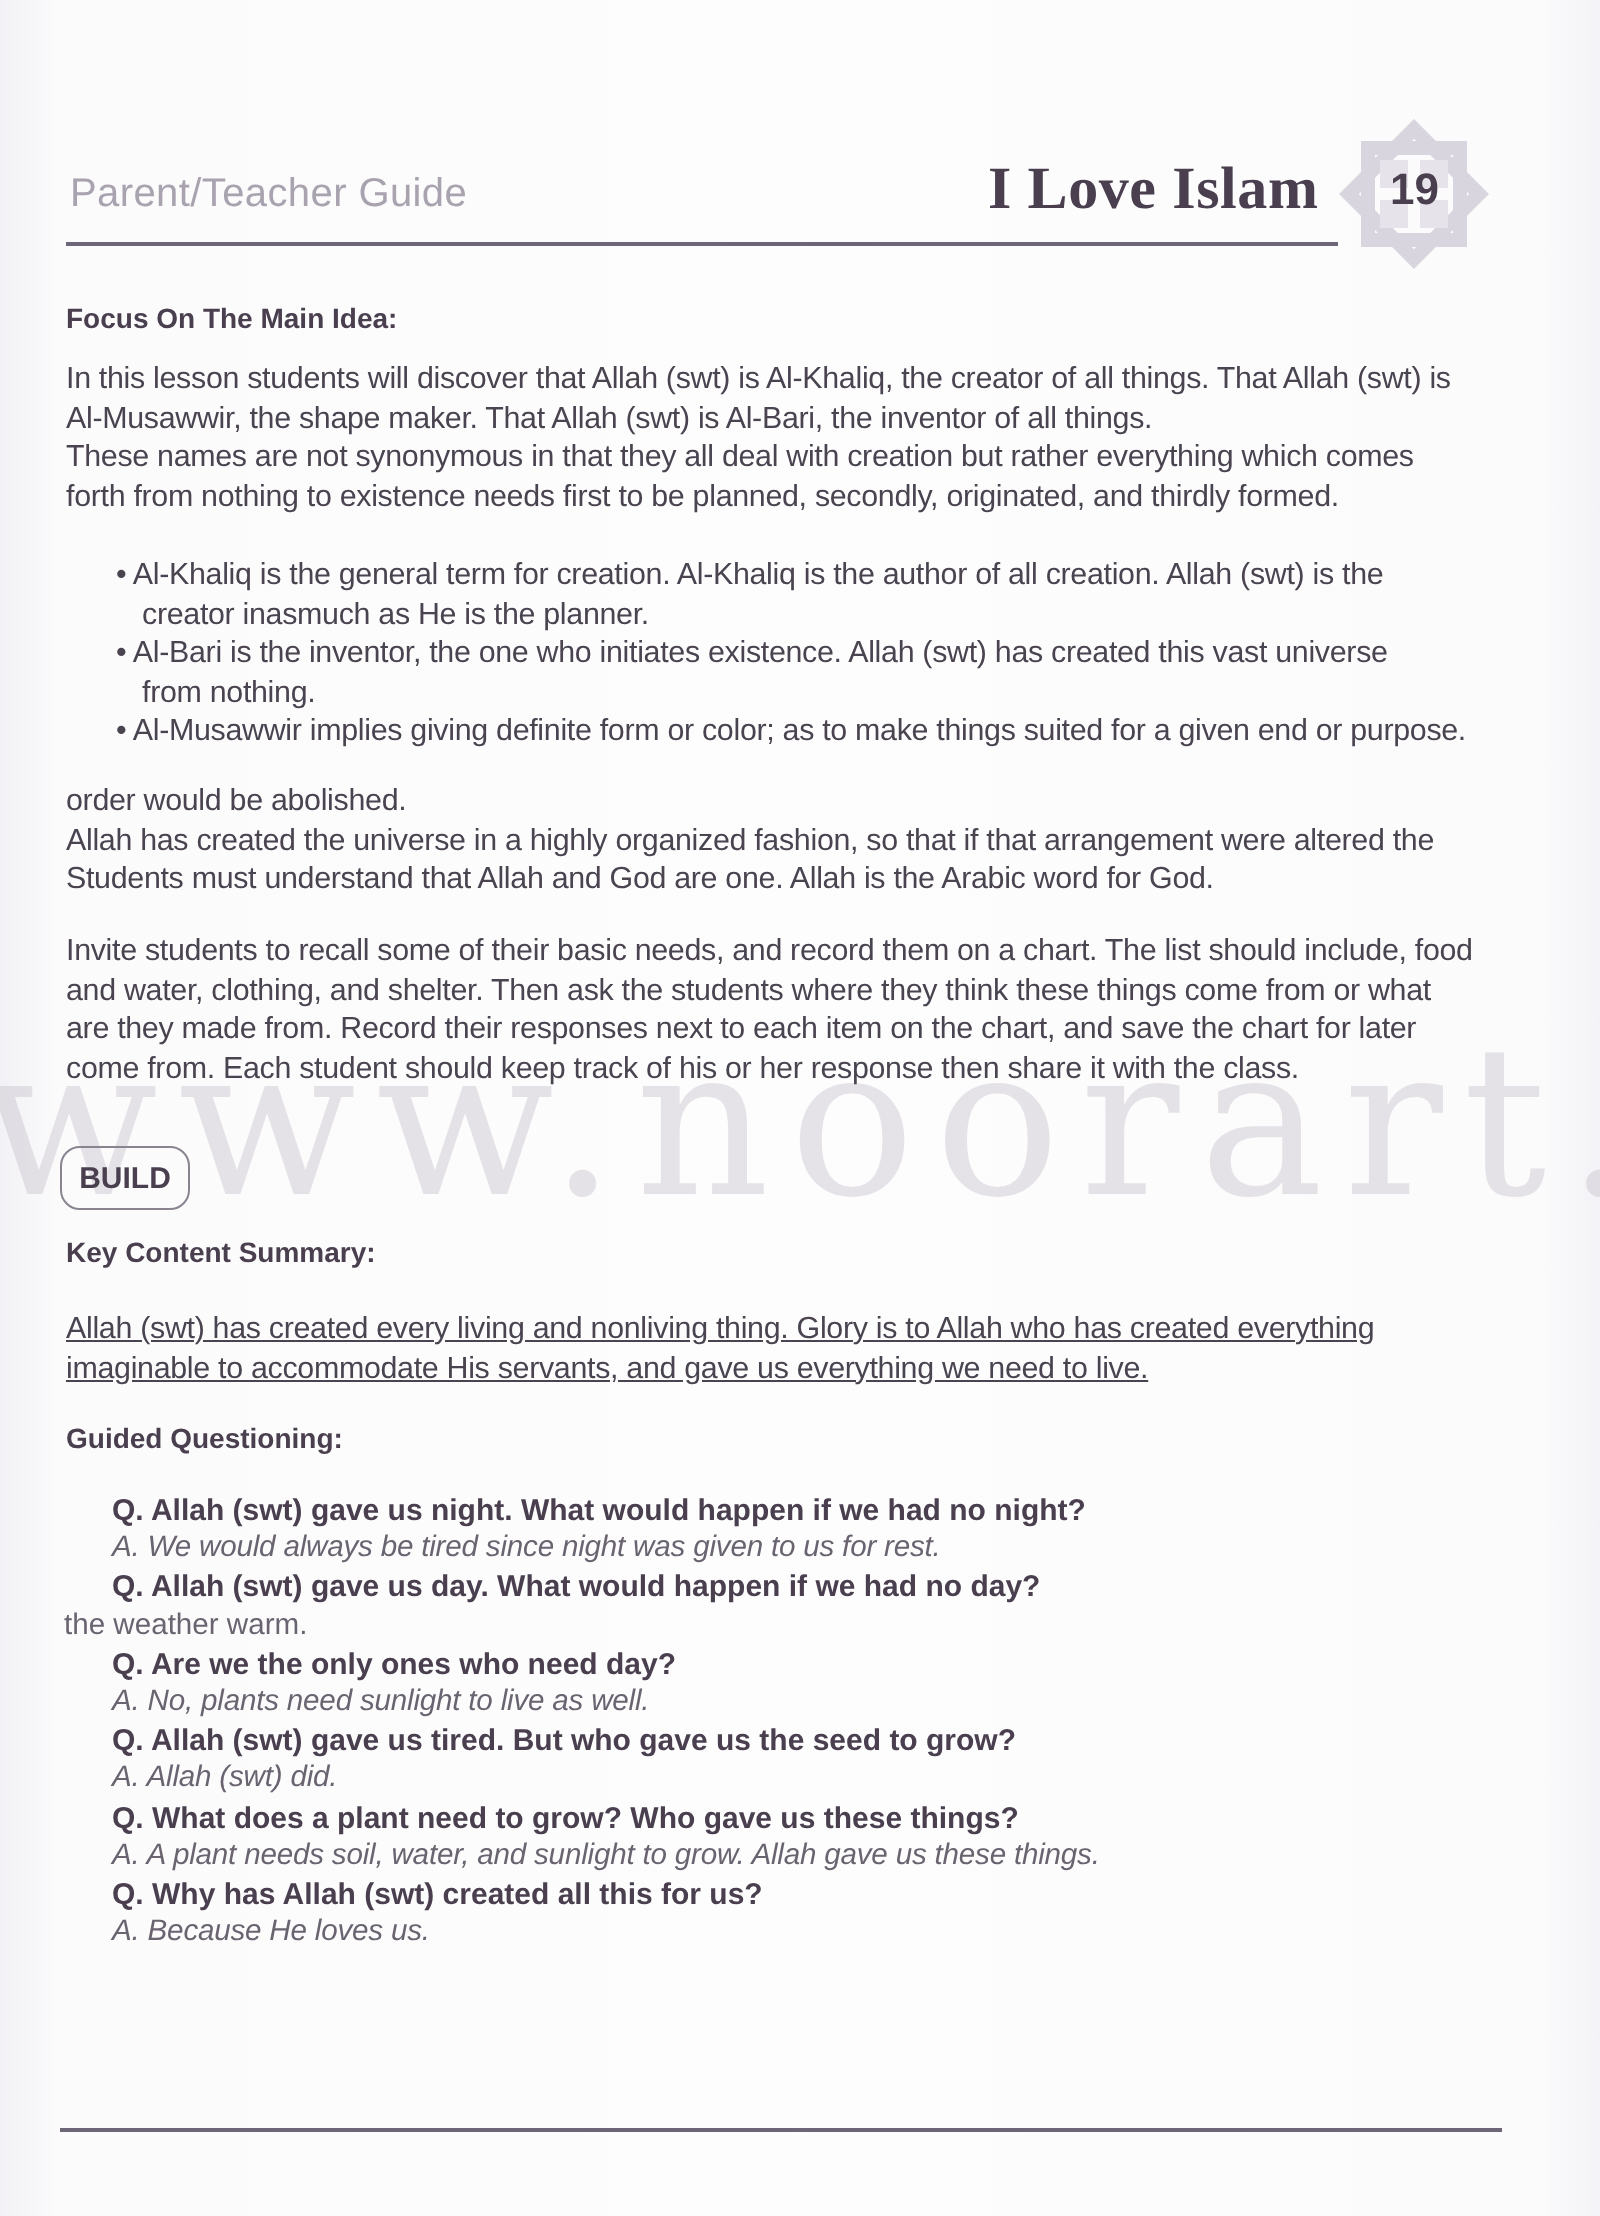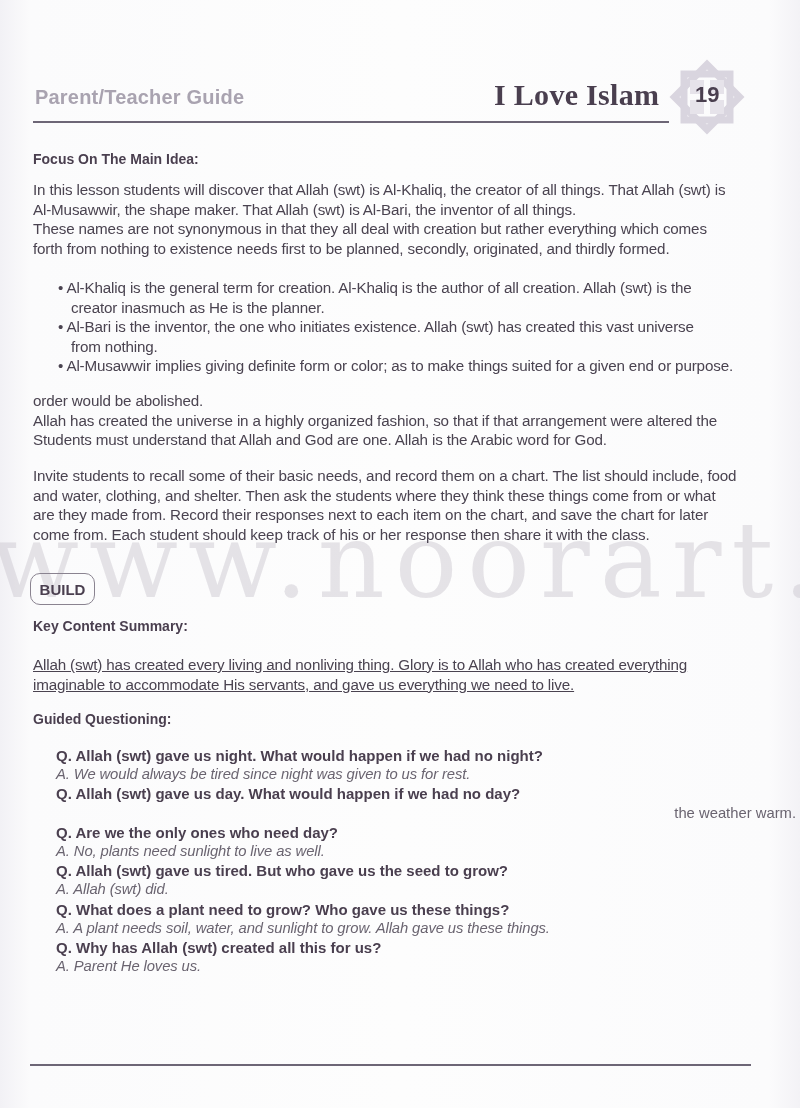--- a/index.html
+++ b/index.html
@@ -18,21 +18,21 @@
       position: absolute;
       left: 0; top: 0;
       width: 800px; height: 1108px;
       background: linear-gradient(90deg, #f2f1f5 0px, #fbfbfc 30px, #fdfdfd 400px, #fbfbfc 770px, #f3f2f6 800px);
     }
     
     .header-left {
       position: absolute;
       left: 35px; top: 86px;
       font-size: 20px;
-      font-weight: bold;
+      font-weight: normal;
       color: #a9a3b0;
       letter-spacing: 0.2px;
     }
     .header-title {
       position: absolute;
       left: 494px; top: 78px;
       font-size: 30px;
       font-weight: bold;
       color: #4a3f4f;
       letter-spacing: 0.3px;
@@ -210,29 +210,29 @@
     <span class="line">imaginable to accommodate His servants, and gave us everything we need to live.</span>
   </div>
 
   <div class="section-heading" style="top:711px;">Guided Questioning:</div>
 
   <div class="qa" style="top:746px;">
     <span class="q">Q.  Allah (swt) gave us night.  What would happen if we had no night?</span>
     <span class="a">A. We would always be tired since night was given to us for rest.</span>
 
     <span class="q">Q.  Allah (swt) gave us day.  What would happen if we had no day?</span>
-    <span class="cont" style="margin-left:-24px;text-align:right;">the weather warm.</span>
+    <span class="cont" style="margin-left:-24px;">the weather warm.</span>
 
     <span class="q">Q.  Are we the only ones who need day?</span>
     <span class="a">A. No, plants need sunlight to live as well.</span>
 
     <span class="q">Q.  Allah (swt) gave us tired.  But who gave us the seed to grow?</span>
     <span class="a">A. Allah (swt) did.</span>
 
     <span class="q">Q.  What does a plant need to grow?   Who gave us these things?</span>
     <span class="a">A. A plant needs soil, water, and sunlight to grow.  Allah gave us these things.</span>
 
     <span class="q">Q.  Why has Allah (swt) created all this for us?</span>
-    <span class="a">A. Parent He loves us.</span>
+    <span class="a">A. Because He loves us.</span>
   </div>
 
   <div class="footer-rule"></div>
 </div>
 
 </body></html>

